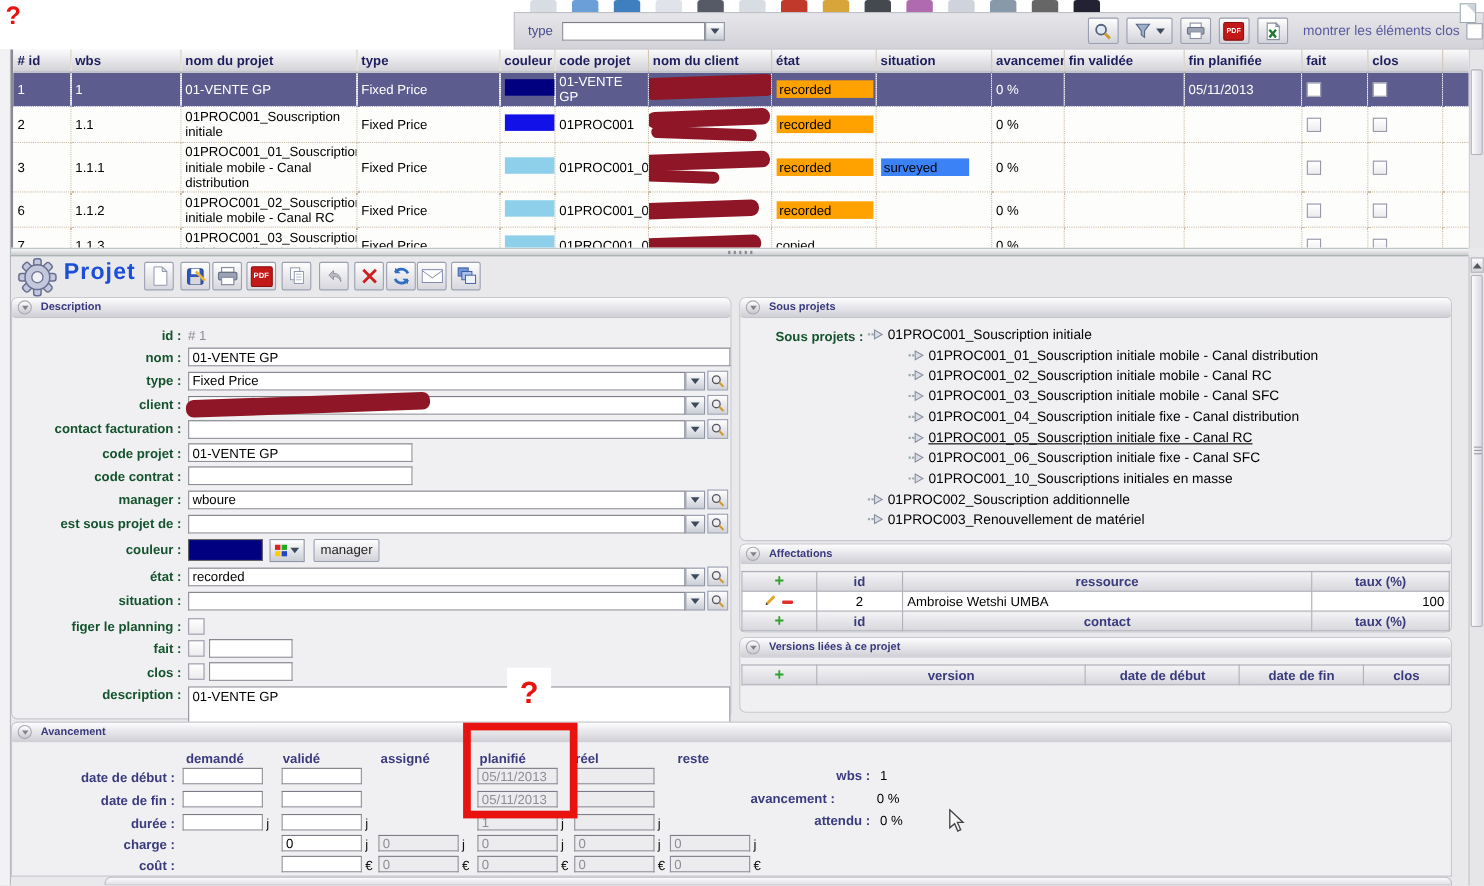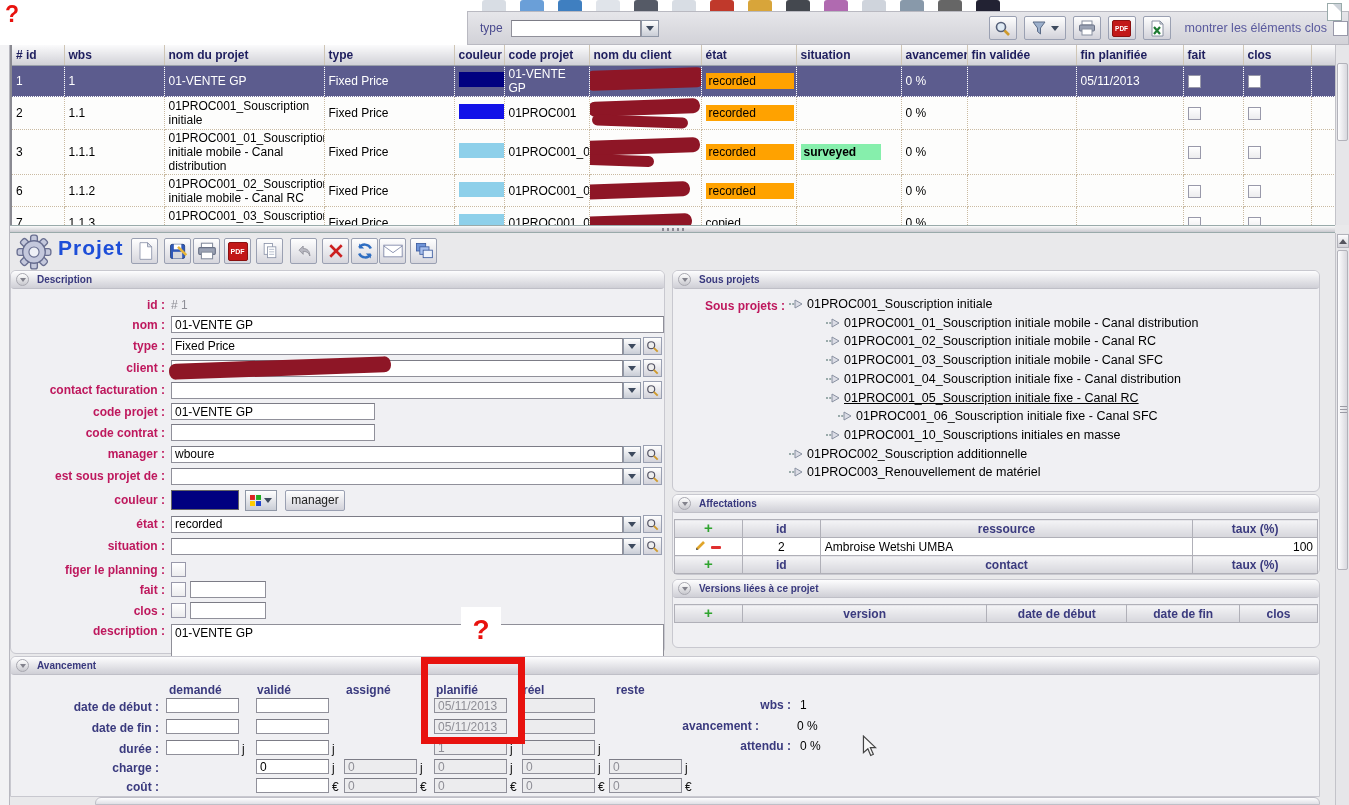--- a/index.html
+++ b/index.html
@@ -47,21 +47,21 @@
 
   
   .panel { position:absolute; background:#f0f0f3; border:1px solid #c8c8cf; border-radius:6px; }
   .phdr { height:18px; background:linear-gradient(#fdfdfe,#cfcfd6); border-bottom:1px solid #bfbfc7; border-radius:5px 5px 3px 3px; display:flex; align-items:center; gap:8px; padding-left:5px; }
   .phdr b { color:#39397e; font-size:10px; }
   .chev { width:13px; height:13px; border-radius:50%; background:linear-gradient(#fff,#c8c8ce); border:1px solid #a8a8b0; display:inline-flex; align-items:center; justify-content:center; flex:0 0 13px; }
   .chev i { width:0; height:0; border:3px solid transparent; border-top:4px solid #82828c; margin-top:3px; }
 
   
   .frow { display:flex; align-items:center; margin-top:4px; padding-left:4px; }
-  .lbl { width:150px; text-align:right; font-weight:bold; color:#be185d; flex:0 0 150px; margin-right:6px; }
+  .lbl { width:150px; text-align:right; font-weight:bold; color:#14532d; flex:0 0 150px; margin-right:6px; }
   .magbtn { width:19px; height:18px; background:linear-gradient(#fefefe,#d2d2da); border:1px solid #9aa0b2; display:inline-flex; align-items:center; justify-content:center; margin-left:2px; }
   #desc-textarea { width:494px; height:38px; border:1px solid #8f8f98; font:12px "Liberation Sans",sans-serif; padding:1px 3px; resize:none; background:#fff; }
 
   
   .sp-item { position:absolute; display:flex; align-items:center; gap:4px; font-size:12.5px; }
 
   
   .mtable { border-collapse:collapse; }
   .mtable th { background:linear-gradient(#f4f4f6,#d6d6dc); border:1px solid #b0b0b8; font-size:12px; color:#3a3a7e; text-align:center; height:18px; font-weight:bold; }
   .mtable td { border:1px solid #b0b0b8; background:#fff; font-size:12px; height:18px; padding:0 4px; }
@@ -234,21 +234,21 @@
       <td>1.1.1</td>
       <td>01PROC001_01_Souscription initiale mobile - Canal distribution</td>
       <td>Fixed Price</td>
       <td><span class="sw" style="background-color: rgb(142, 208, 234);"></span></td>
       <td>01PROC001_0</td>
       <td>
             <div class="blob" style="width:120px;margin-left:-14px"></div>
             <div class="blob2" style="width:70px;margin-left:-10px"></div>
           </td>
       <td><span class="bdg" style="background-color: rgb(255, 162, 0);">recorded</span></td>
-      <td><span class="bdg" style="width: 80px; background-color: #86efac; font-weight: bold;">surveyed</span></td>
+      <td><span class="bdg" style="width: 80px; background-color: #3b82f6;">surveyed</span></td>
       <td>0 %</td>
       <td></td>
       <td></td>
       <td><span class="cb"></span></td>
       <td><span class="cb"></span></td>
       <td></td>
     </tr>
     <tr style="height:32px">
       <td>6</td>
       <td>1.1.2</td>
@@ -570,21 +570,21 @@
       </svg>
       <span>01PROC001_04_Souscription initiale fixe - Canal distribution</span>
     </div>
     <div class="sp-item" style="left: 152px; top: 119.5px; text-decoration: underline;">
       <svg width="15" height="10" viewBox="0 0 15 10">
         <path d="M1 5 h6" stroke="#9aa" stroke-width="2" stroke-dasharray="2 1.2" fill="none"></path>
         <path d="M7 1 l7 4 -7 4 z" fill="#dcdde6" stroke="#8890a0"></path>
       </svg>
       <span>01PROC001_05_Souscription initiale fixe - Canal RC</span>
     </div>
-    <div class="sp-item" style="left: 164px; top: 138.2px;">
+    <div class="sp-item" style="left: 152px; top: 138.2px;">
       <svg width="15" height="10" viewBox="0 0 15 10">
         <path d="M1 5 h6" stroke="#9aa" stroke-width="2" stroke-dasharray="2 1.2" fill="none"></path>
         <path d="M7 1 l7 4 -7 4 z" fill="#dcdde6" stroke="#8890a0"></path>
       </svg>
       <span>01PROC001_06_Souscription initiale fixe - Canal SFC</span>
     </div>
     <div class="sp-item" style="left: 152px; top: 156.9px;">
       <svg width="15" height="10" viewBox="0 0 15 10">
         <path d="M1 5 h6" stroke="#9aa" stroke-width="2" stroke-dasharray="2 1.2" fill="none"></path>
         <path d="M7 1 l7 4 -7 4 z" fill="#dcdde6" stroke="#8890a0"></path>

